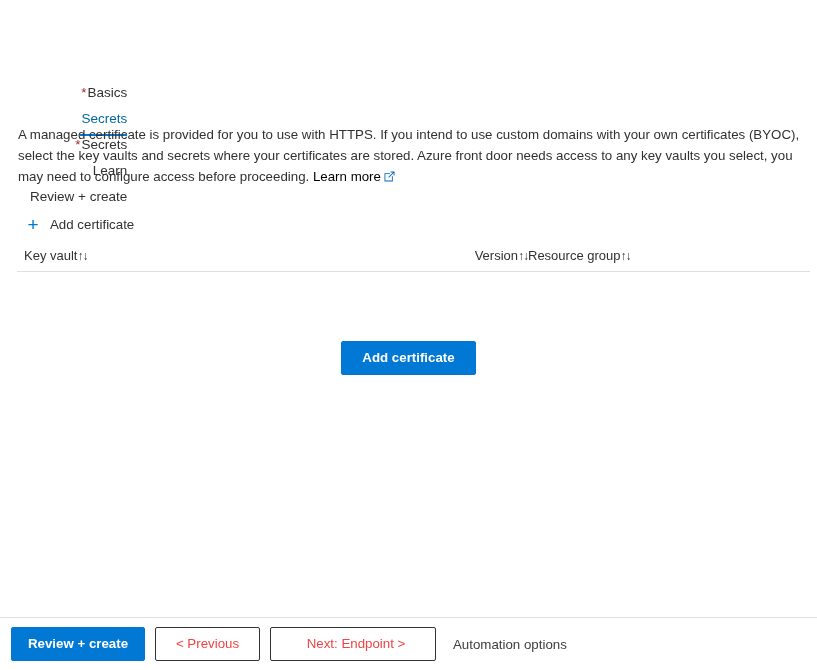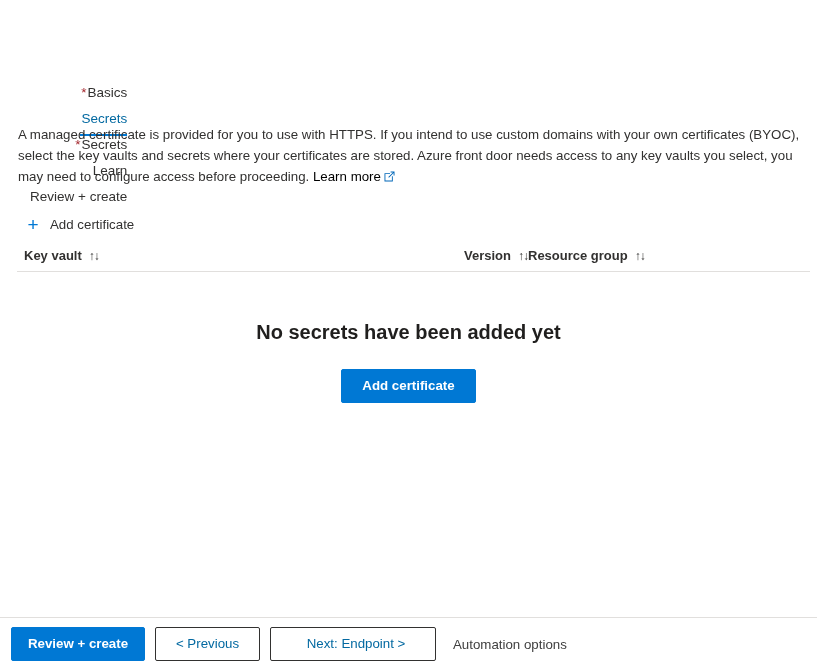--- a/index.html
+++ b/index.html
@@ -165,25 +165,24 @@
     width: 793px;
   }
   .table-head {
     display: flex;
     align-items: center;
     padding-bottom: 8px;
     border-bottom: 1px solid #e1dfdd;
   }
   .th {
     font-size: 13px;
-    font-weight: 700;
-    color: #323130;
-    display: flex;
-    align-items: center;
-    gap: 7px;
+    font-weight: 400;
+    color: #323130;
+    display: flex;
+    align-items: center;
     cursor: pointer;
     white-space: nowrap;
   }
   .th-keyvault { width: 254px; padding-left: 7px; }
   .th-version  { width: 257px; justify-content: flex-end; }
   .th-resourcegroup { flex: 1; text-align: right; }
   .sort-arrows {
     font-size: 12px;
     color: #323130;
     letter-spacing: -1px;
@@ -219,21 +218,21 @@
   }
   .btn-primary {
     background: #0078d4;
     color: #ffffff;
     border: 1px solid #0078d4;
     font-weight: 600;
     padding: 7px 16px;
   }
   .btn-secondary {
     background: #ffffff;
-    color: #0369a1;
+    color: #ef4444;
     border: 1px solid #323130;
     padding: 7px 16px;
   }
   .empty-action { margin-top: 23px; }
   .empty-action .btn-primary { padding: 8px 20px; }
 
   
   .footer {
     position: absolute;
     left: 0;
@@ -306,21 +305,20 @@
         <span class="sort-arrows">↑↓</span>
       </div>
       <div class="th th-resourcegroup">
         <span>Resource group</span>
         <span class="sort-arrows">↑↓</span>
       </div>
     </div>
   </div>
 
   <div class="empty">
-    <div class="empty-title">No secrets have been added yet</div>
     <div class="empty-action">
       <button class="btn btn-primary">Add certificate</button>
     </div>
   </div>
 
   <div class="footer">
     <button class="btn btn-primary">Review + create</button>
     <button class="btn btn-secondary">&lt; Previous</button>
     <button class="btn btn-secondary btn-next">Next: Endpoint &gt;</button>
     <a class="automation-link">Automation options</a>

